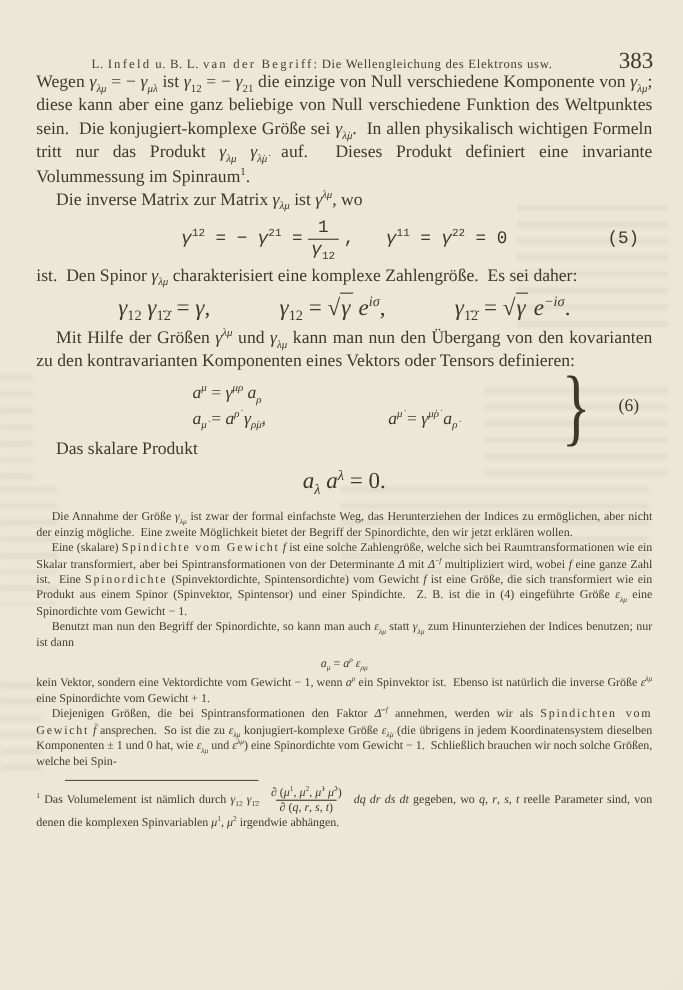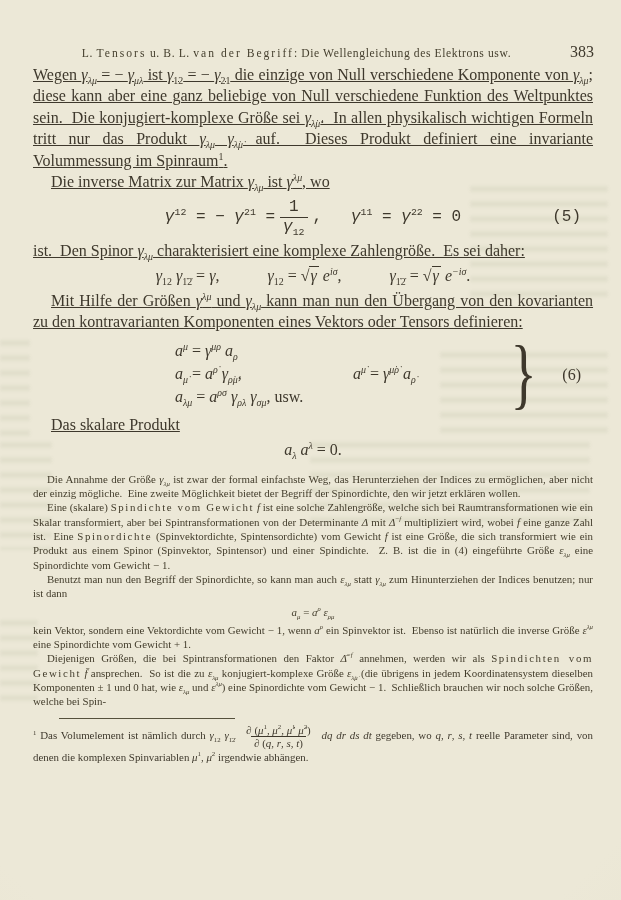--- a/index.html
+++ b/index.html
@@ -25,42 +25,42 @@
   .header{
     position:absolute;top:43px;left:33px;right:27px;
     display:flex;align-items:baseline;
   }
   .header-title{
     flex:1;text-align:center;
     font-size:11.6px;letter-spacing:.6px;color:#46402f;
     white-space:nowrap;
   }
   .g2{letter-spacing:2px;}
-  .page-number{font-size:16px;margin-left:10px;color:#3e382c;}
+  .page-number{font-size:21px;margin-left:10px;color:#3e382c;}
 
   .col{position:absolute;top:64px;left:33px;width:560px;}
 
-  .p{font-size:16px;line-height:21.4px;text-align:justify;margin:0;text-decoration:underline;}
+  .p{font-size:16px;line-height:21.4px;text-align:justify;margin:0;}
   .indent{text-indent:18px;}
 
   sub,sup{font-size:62%;line-height:0;}
   .rad{border-top:1px solid currentColor;padding:0 2px 0 1px;}
   .g{letter-spacing:1.6px;}
 
   .eqrow{
     position:relative;display:flex;align-items:center;justify-content:center;
     font-size:16px;margin:6px 0 4px;font-family:Liberation Mono, monospace;
   }
   .eqnum{position:absolute;right:12px;top:50%;transform:translateY(-50%);font-size:16px;}
   .frac{display:inline-flex;flex-direction:column;align-items:center;
         vertical-align:middle;margin:0 5px;line-height:1.15;}
   .frac .den{border-top:1px solid currentColor;padding:0 3px;}
   .frac .num{padding:0 3px;}
 
-  .eqcenter{text-align:center;font-size:16px;margin:5px 0;}
+  .eqcenter{text-align:center;font-size:21px;margin:5px 0;}
 
   .eq6{position:relative;margin:7px 0 6px;padding-left:142px;
        font-size:16px;line-height:23px;}
   .eq6 .row{display:flex;}
   .eq6 .lcell{width:178px;}
   .brace{
     position:absolute;left:472px;top:50%;
     transform:translateY(-50%) scaleX(.7);
     font-size:78px;font-weight:400;color:#3e382c;line-height:1;
   }
@@ -82,21 +82,21 @@
 <div class="page">
 
   <div class="bleed" style="left:470px;top:186px;width:138px;height:112px;"></div>
   <div class="bleed" style="left:440px;top:352px;width:168px;height:88px;"></div>
   <div class="bleed" style="left:310px;top:442px;width:280px;height:80px;"></div>
   <div class="bleed" style="left:0;top:340px;width:30px;height:100px;"></div>
   <div class="bleed" style="left:0;top:442px;width:52px;height:108px;"></div>
   <div class="bleed" style="left:0;top:620px;width:38px;height:90px;"></div>
 
   <div class="header">
-    <span class="header-title">L. <span class="g2">Tensors</span> u. B. L. <span class="g2">van der Begriff</span>: Die Wellengleichung des Elektrons usw.</span>
+    <span class="header-title">L. <span class="g2">Infeld</span> u. B. L. <span class="g2">van der Begriff</span>: Die Wellengleichung des Elektrons usw.</span>
     <span class="page-number">383</span>
   </div>
 
   <div class="col">
 
     <p class="p">Wegen <i>γ<sub>λμ</sub></i> = − <i>γ<sub>μλ</sub></i> ist <i>γ</i><sub>12</sub> = − <i>γ</i><sub>21</sub> die einzige von Null verschiedene Komponente von <i>γ<sub>λμ</sub></i>; diese kann aber eine ganz beliebige von Null verschiedene Funktion des Weltpunktes sein.&nbsp; Die konjugiert-komplexe Größe sei <i>γ<sub>λ̇μ̇</sub></i>.&nbsp; In allen physikalisch wichtigen Formeln tritt nur das Produkt <i>γ<sub>λμ</sub> γ<sub>λ̇μ̇</sub></i> auf.&nbsp; Dieses Produkt definiert eine invariante Volummessung im Spinraum<sup>1</sup>.</p>
     <p class="p indent">Die inverse Matrix zur Matrix <i>γ<sub>λμ</sub></i> ist <i>γ<sup>λμ</sup></i>, wo</p>
 
     <div class="eqrow">
       <span><i>γ</i><sup>12</sup> = − <i>γ</i><sup>21</sup> =</span>
@@ -115,23 +115,20 @@
     <p class="p indent">Mit Hilfe der Größen <i>γ<sup>λμ</sup></i> und <i>γ<sub>λμ</sub></i> kann man nun den Übergang von den kovarianten zu den kontravarianten Komponenten eines Vektors oder Tensors definieren:</p>
 
     <div class="eq6">
       <div class="row">
         <span><i>a<sup>μ</sup></i> = <i>γ<sup>μρ</sup> a<sub>ρ</sub></i></span>
       </div>
       <div class="row">
         <span class="lcell"><i>a<sub>μ̇</sub></i> = <i>a<sup>ρ̇</sup> γ<sub>ρ̇μ̇</sub></i>,</span>
         <span><i>a<sup>μ̇</sup></i> = <i>γ<sup>μ̇ρ̇</sup> a<sub>ρ̇</sub></i></span>
       </div>
-      <div class="row">
-        <span><i>a<sub>λμ</sub></i> = <i>a<sup>ρσ</sup> γ<sub>ρλ</sub> γ<sub>σμ</sub></i>, usw.</span>
-      </div>
       <span class="brace">}</span>
       <span class="eqnum">(6)</span>
     </div>
 
     <p class="p indent">Das skalare Produkt</p>
     <div class="eqcenter"><i>a<sub>λ</sub> a<sup>λ</sup></i> = 0.</div>
 
     <div class="small">
       <p>Die Annahme der Größe <i>γ<sub>λμ</sub></i> ist zwar der formal einfachste Weg, das Herunterziehen der Indices zu ermöglichen, aber nicht der einzig mögliche.&nbsp; Eine zweite Möglichkeit bietet der Begriff der Spinordichte, den wir jetzt erklären wollen.</p>
       <p>Eine (skalare) <span class="g">Spindichte vom Gewicht</span> <i>f</i> ist eine solche Zahlengröße, welche sich bei Raumtransformationen wie ein Skalar transformiert, aber bei Spintransformationen von der Determinante <i>Δ</i> mit <i>Δ</i><sup>−<i>f</i></sup> multipliziert wird, wobei <i>f</i> eine ganze Zahl ist.&nbsp; Eine <span class="g">Spinordichte</span> (Spinvektordichte, Spintensordichte) vom Gewicht <i>f</i> ist eine Größe, die sich transformiert wie ein Produkt aus einem Spinor (Spinvektor, Spintensor) und einer Spindichte.&nbsp; Z. B. ist die in (4) eingeführte Größe <i>ε<sub>λμ</sub></i> eine Spinordichte vom Gewicht − 1.</p>

